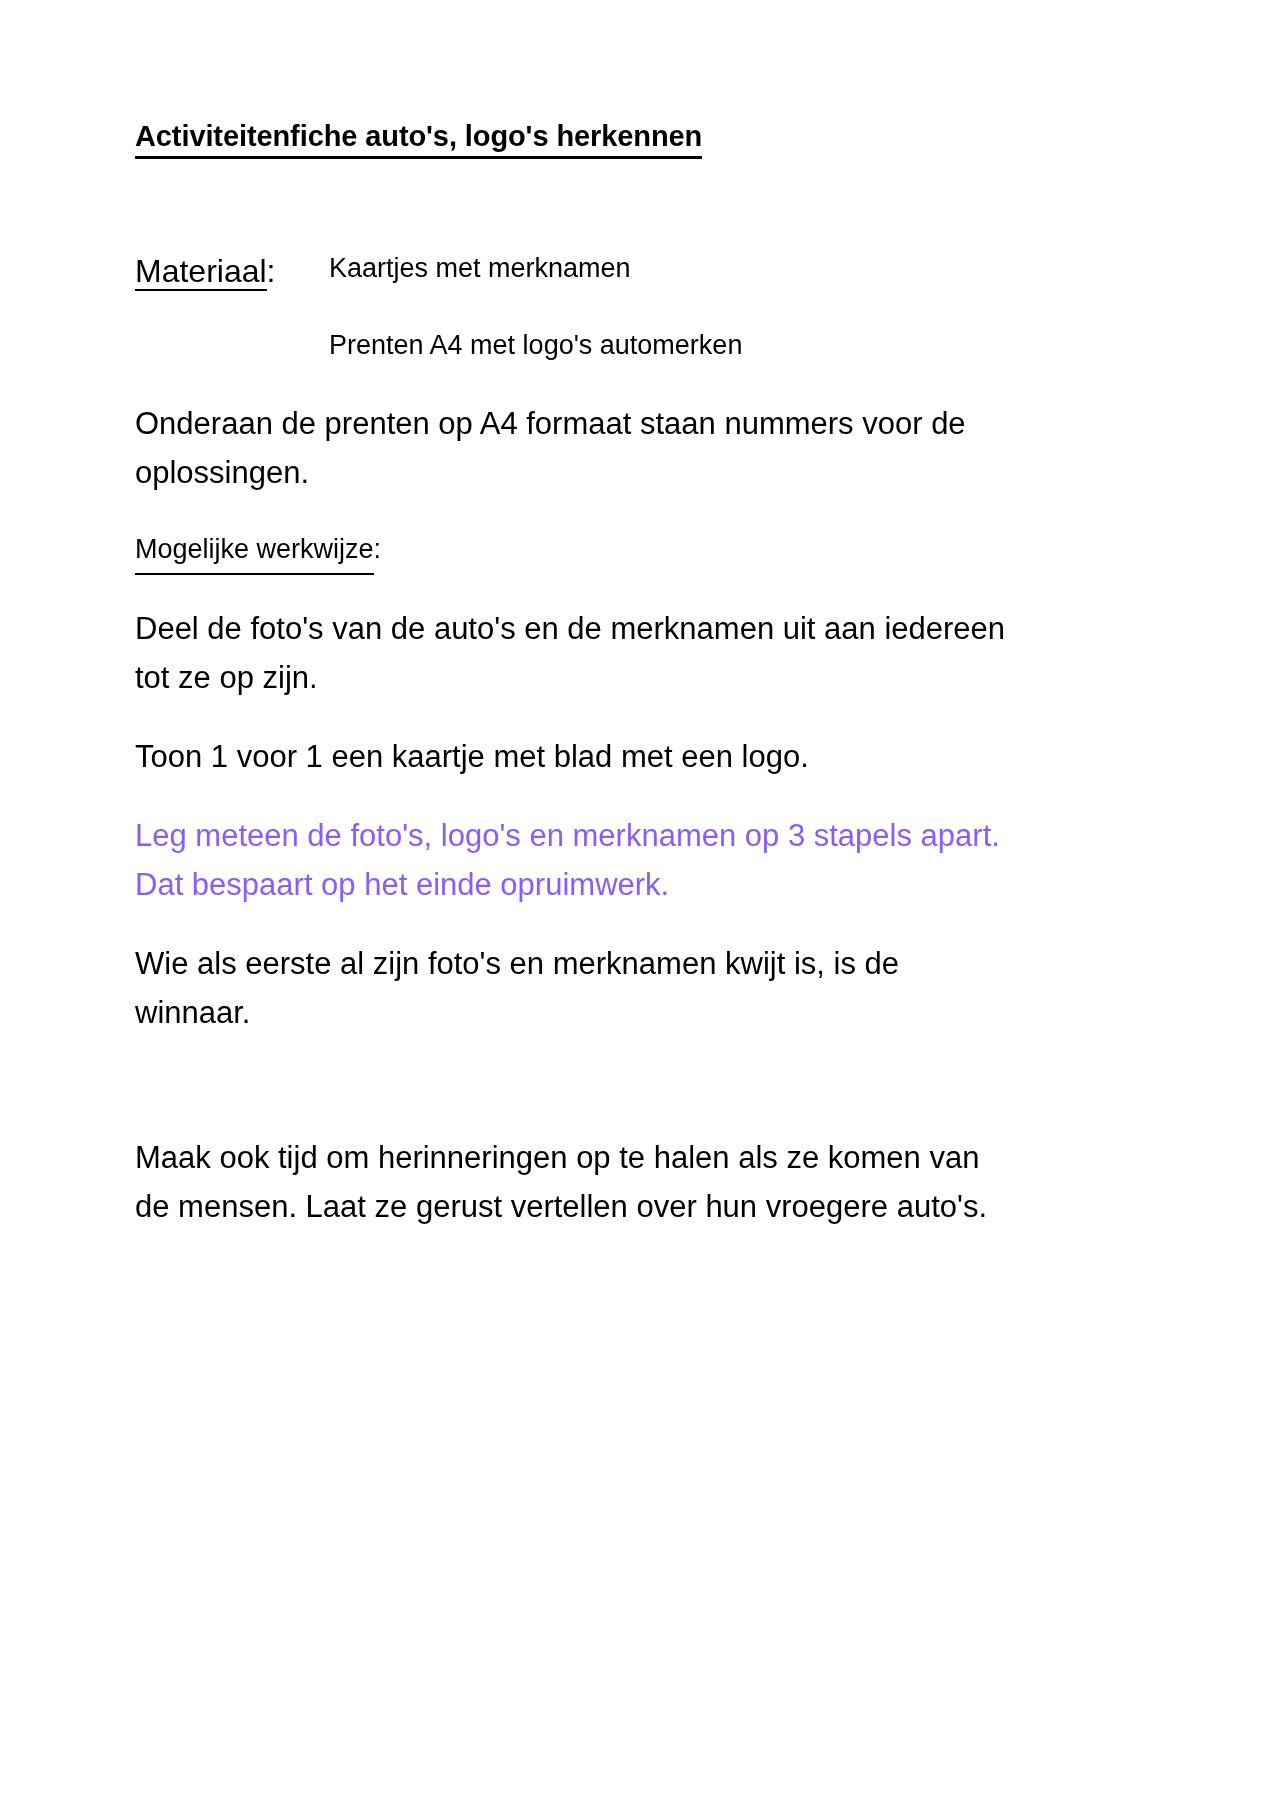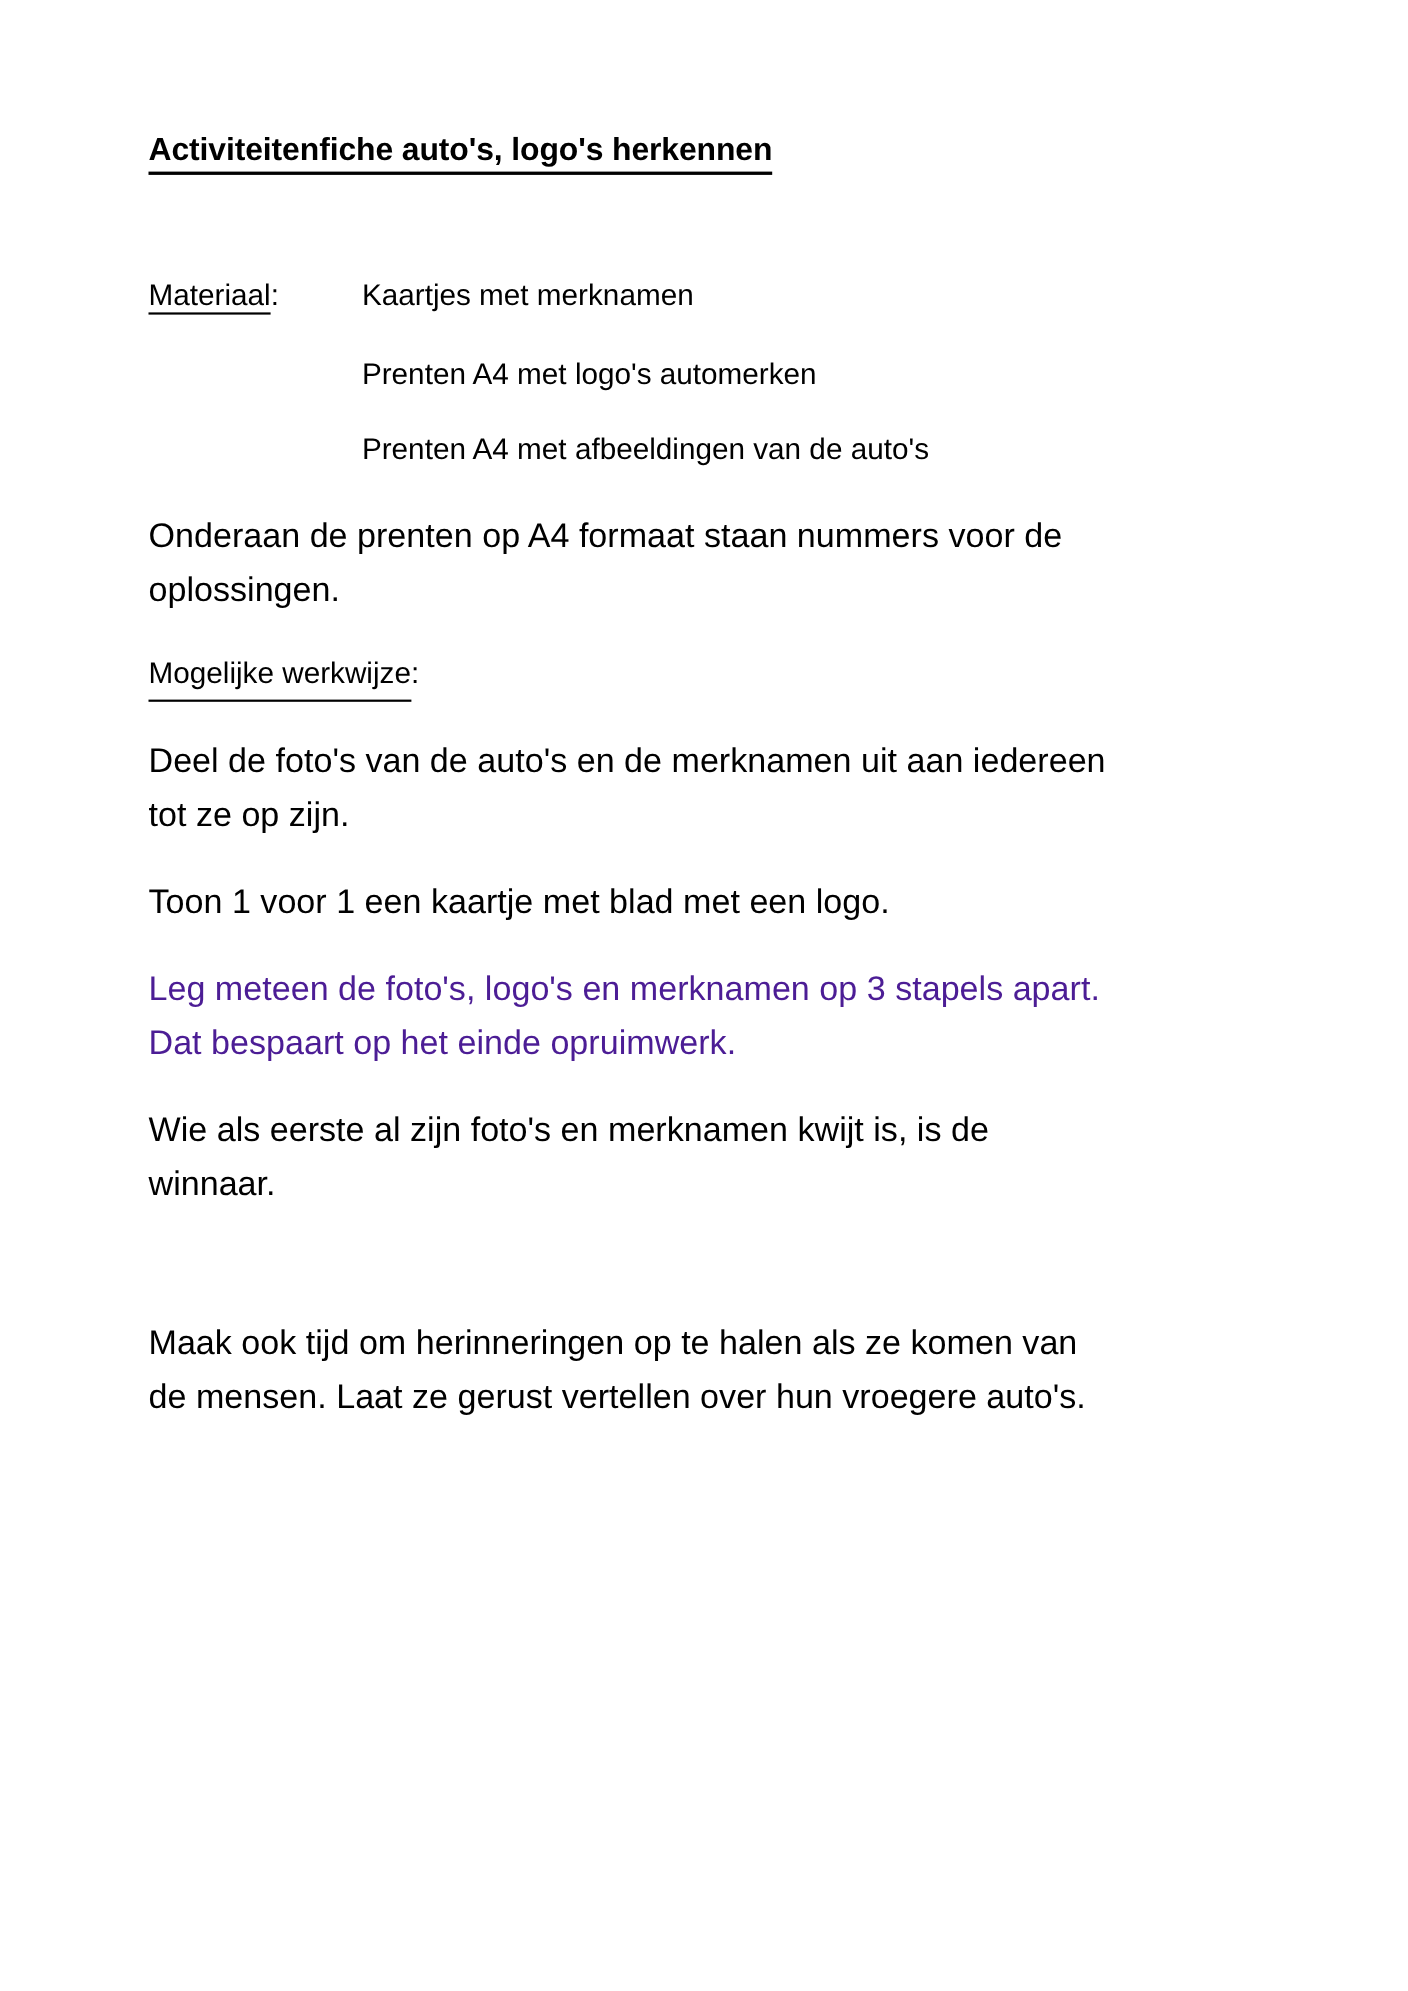--- a/index.html
+++ b/index.html
@@ -44,39 +44,39 @@
   .material-row {
     display: flex;
     align-items: flex-start;
     font-size: 27px;
     line-height: 1.0;
     margin-bottom: 41px;
   }
   .material-label {
     width: 194px;
     flex: 0 0 194px;
-    font-size: 27px;
+    font-size: 32px;
     white-space: nowrap;
   }
   .material-label .u {
     border-bottom: 2px solid #000;
     padding-bottom: 2px;
     display: inline-block;
   }
   .material-value {
     font-size: 27px;
   }
   p.body-text {
     font-size: 31px;
     line-height: 1.58;
     margin: 0 0 30px 0;
     max-width: 880px;
   }
   p.body-text.red {
-    color: #4c1d95;
+    color: #8b5cf6;
   }
   .section-head {
     font-size: 27px;
     line-height: 1.58;
     margin: 0 0 30px 0;
   }
   .section-head .u {
     border-bottom: 2px solid #000;
     padding-bottom: 2px;
     display: inline-block;
@@ -97,24 +97,20 @@
     <div class="material-row">
       <div class="material-label"><span class="u">Materiaal</span><span>:</span></div>
       <div class="material-value">Kaartjes met merknamen</div>
     </div>
 
     <div class="material-row">
       <div class="material-label"></div>
       <div class="material-value">Prenten A4 met logo's automerken</div>
     </div>
 
-    <div class="material-row">
-      <div class="material-label"></div>
-      <div class="material-value">Prenten A4 met afbeeldingen van de auto's</div>
-    </div>
 
   </div>
 
   <p class="body-text">Onderaan de prenten op A4 formaat staan nummers voor de oplossingen.</p>
 
   <div class="section-head"><span class="u">Mogelijke werkwijze</span><span>:</span></div>
 
   <p class="body-text">Deel de foto's van de auto's en de merknamen uit aan iedereen tot ze op zijn.</p>
 
   <p class="body-text">Toon 1 voor 1 een kaartje met blad met een logo.</p>

